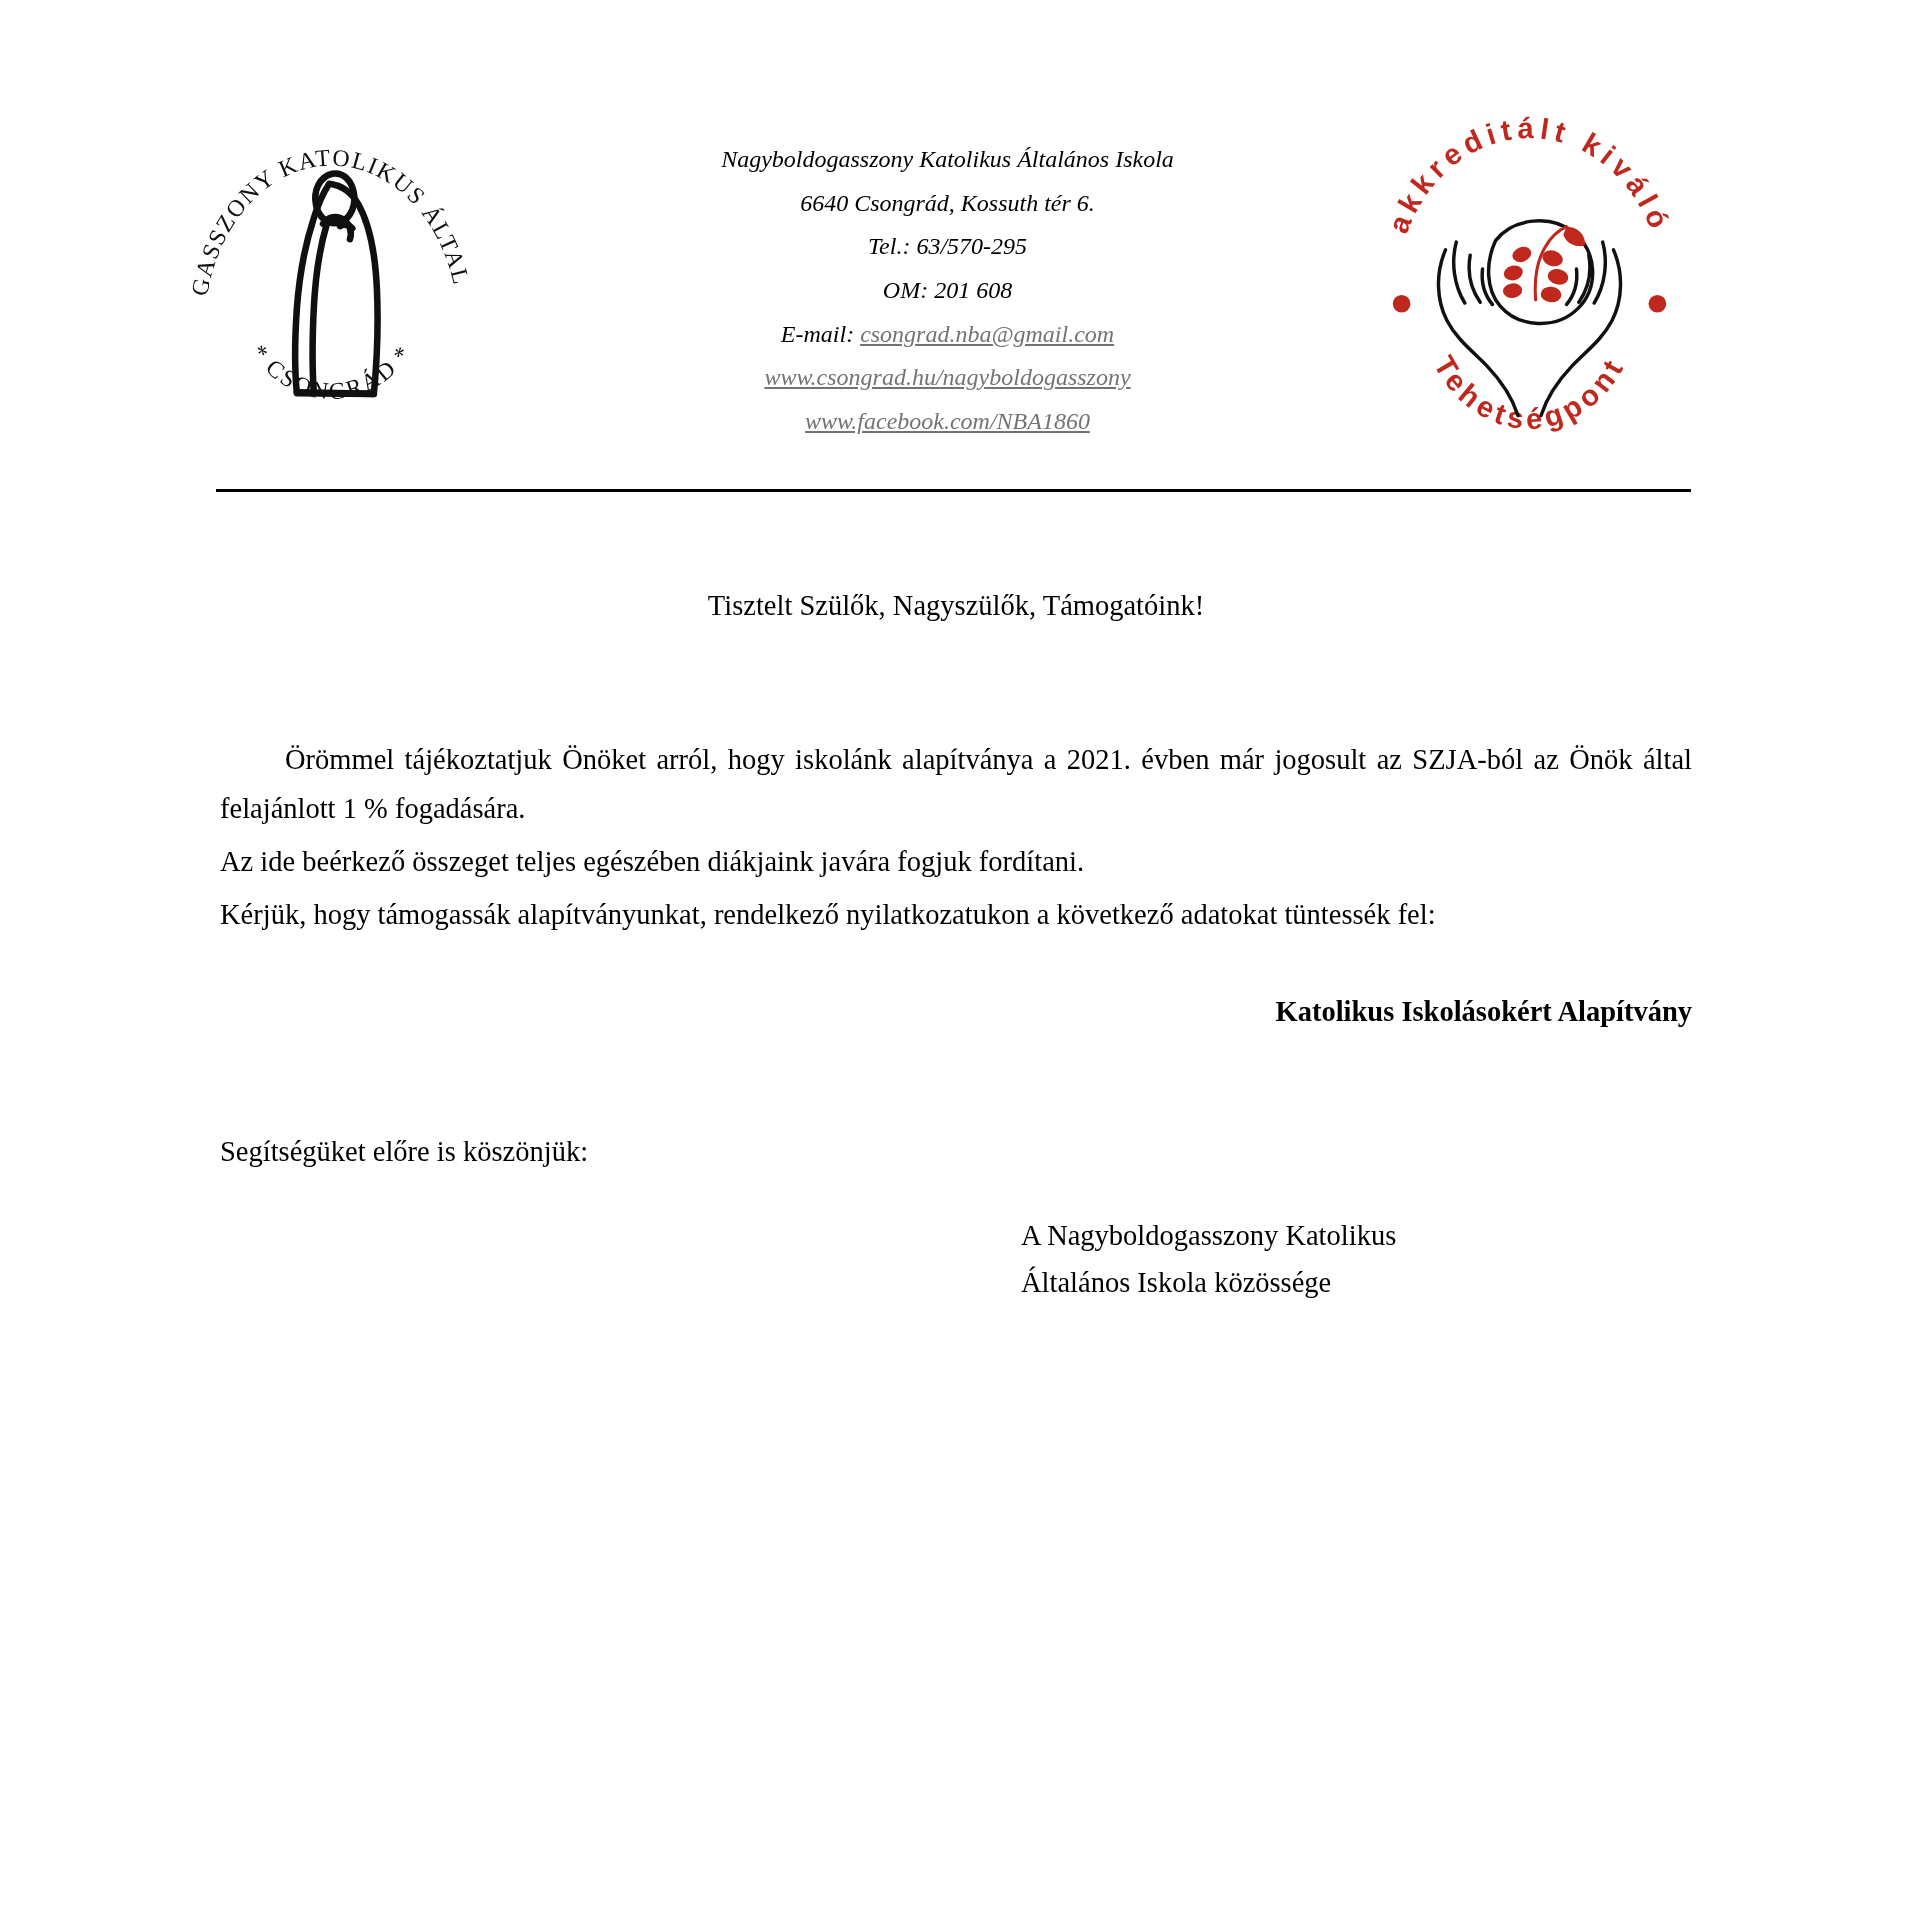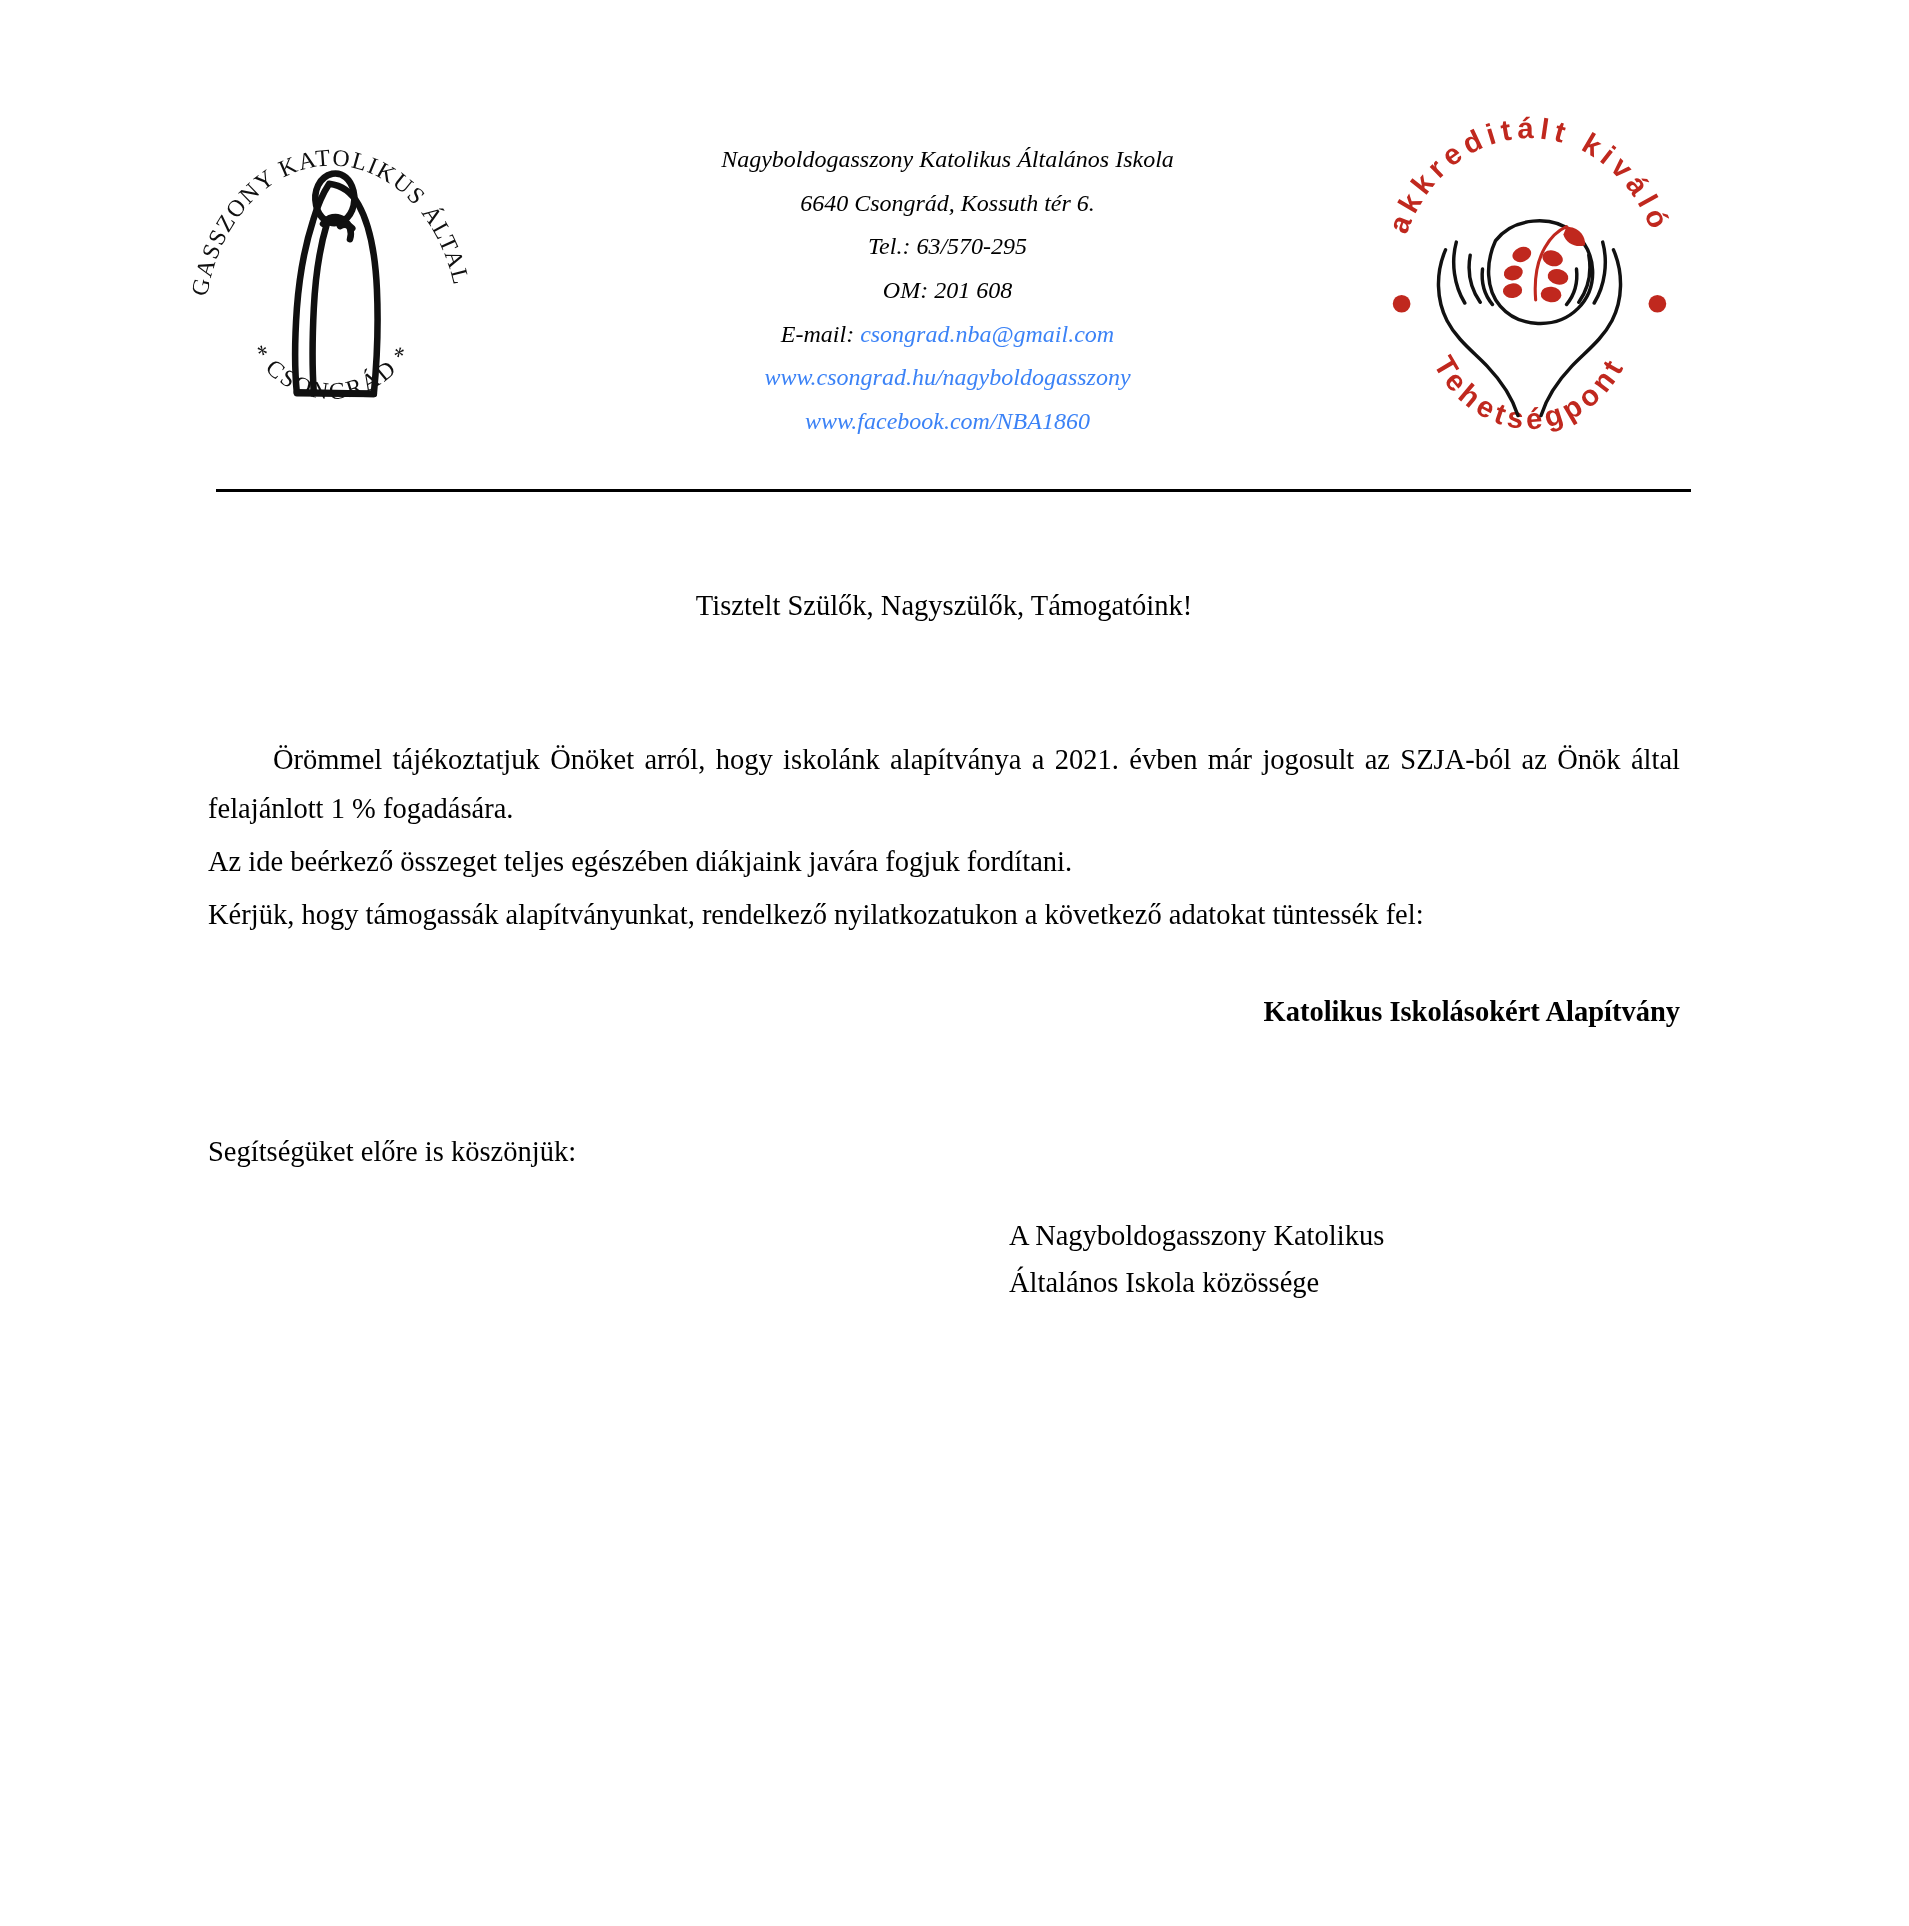--- a/index.html
+++ b/index.html
@@ -47,36 +47,37 @@
     width: 817px;
     text-align: center;
     font-style: italic;
     font-size: 24px;
     line-height: 1.82;
     color: #000000;
   }
   .header-text .hline { white-space: nowrap; }
   .header-text a,
   .header-text .link {
-    color: #3b82f6;
+    color: #737373;
+    text-decoration: underline;
     font-style: italic;
   }
   .hrule {
     position: absolute;
     left: 216px;
     top: 489px;
     width: 1475px;
     height: 2.7px;
     background: #000000;
   }
 
   
   .body-block {
     position: absolute;
-    left: 208px;
+    left: 220px;
     top: 570px;
     width: 1472px;
   }
   .salutation {
     text-align: center;
     font-size: 28.5px;
     line-height: 1.2;
     margin: 0 0 0 0;
     padding-top: 18.5px;
   }

